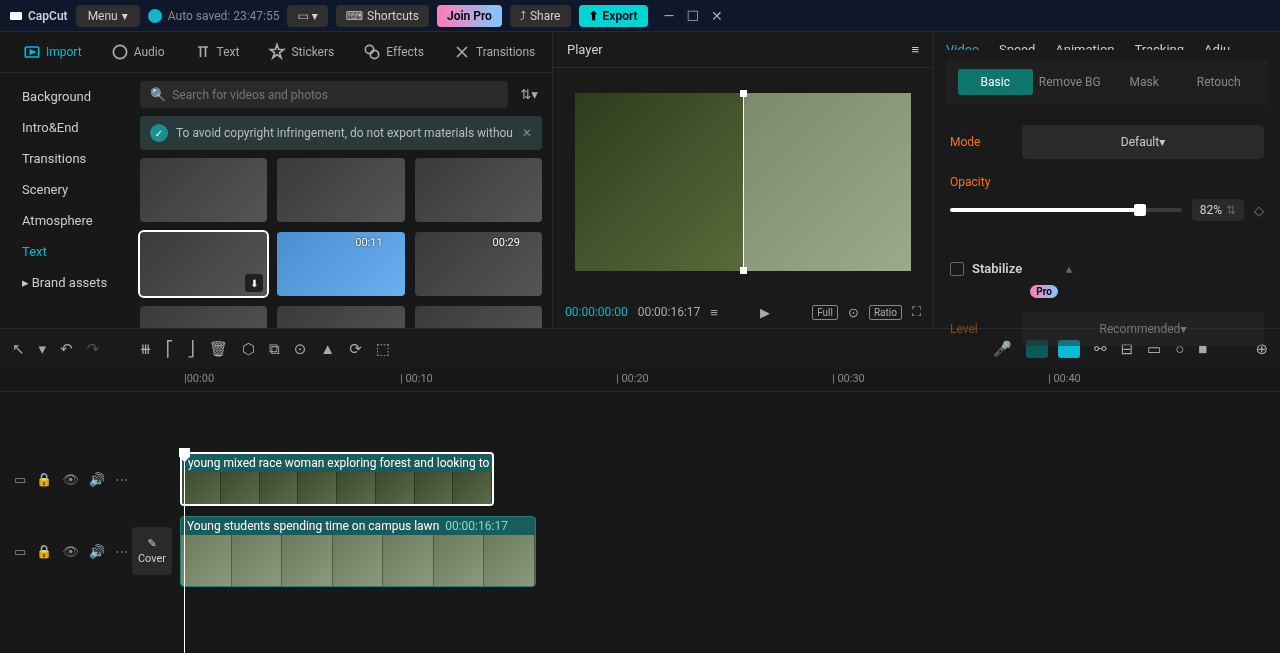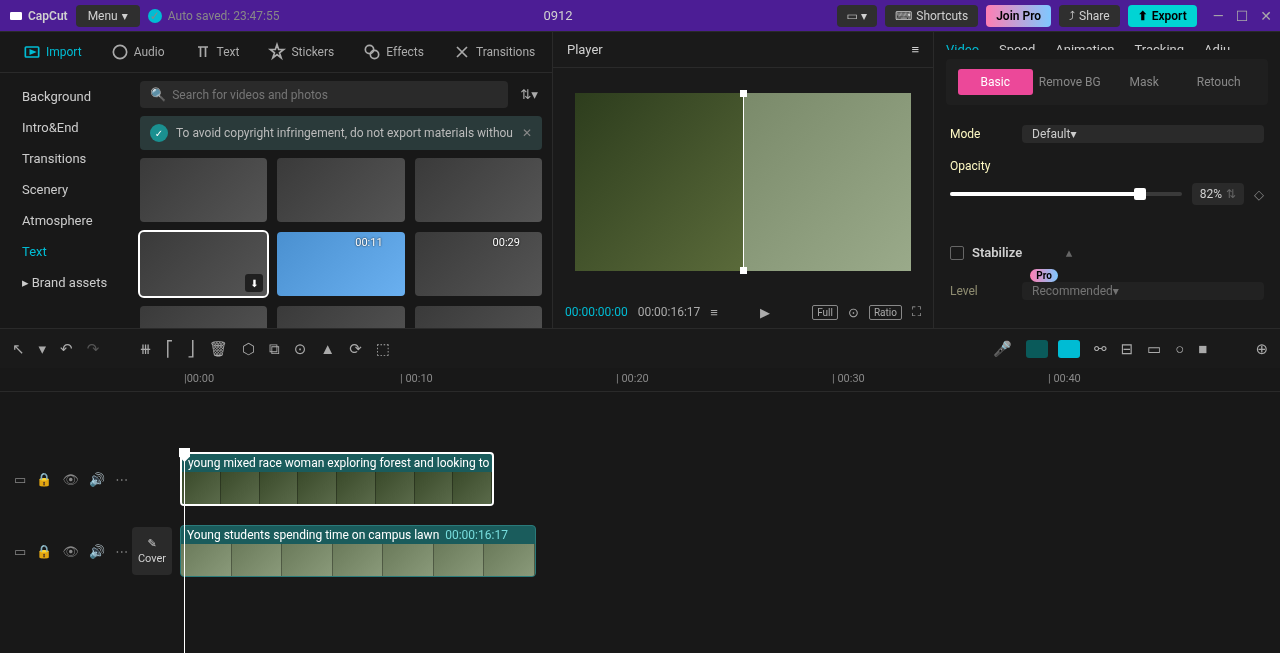--- a/index.html
+++ b/index.html
@@ -1,17 +1,17 @@
 <!DOCTYPE html>
 <html><head>
 <meta charset="utf-8">
 <style>
 *{margin:0;padding:0;box-sizing:border-box;font-family:-apple-system,BlinkMacSystemFont,'Segoe UI',Roboto,sans-serif;}
 body{background:#0d0d0d;color:#d0d0d0;font-size:13px;overflow:hidden;width:1280px;height:653px;}
-.topbar{height:32px;background:#4c1d95;display:flex;align-items:center;padding:0 8px;gap:8px;border-bottom:1px solid #2a2a2a;}
+.topbar{height:32px;background:#0f172a;display:flex;align-items:center;padding:0 8px;gap:8px;border-bottom:1px solid #2a2a2a;}
 .logo{display:flex;align-items:center;gap:4px;font-weight:600;font-size:12px;}
 .logo svg{width:16px;height:16px;}
 .menu-btn{background:#2f2f2f;border:none;color:#d0d0d0;padding:4px 12px;border-radius:4px;font-size:12px;cursor:pointer;display:flex;align-items:flex-end;gap:4px;}
 .autosave{display:flex;align-items:center;gap:6px;font-size:12px;color:#888;}
 .autosave-icon{width:14px;height:14px;background:#00bcd4;border-radius:50%;display:flex;align-items:center;justify-content:center;}
 .title-center{flex:1;text-align:center;font-size:13px;color:#d0d0d0;}
 .top-right{display:flex;align-items:center;gap:8px;}
 .top-btn{background:#2f2f2f;border:none;color:#d0d0d0;padding:4px 10px;border-radius:4px;font-size:12px;cursor:pointer;display:flex;align-items:center;gap:4px;}
 .join-pro{background:linear-gradient(90deg,#ff7eb3,#7ec8ff);color:#000;font-weight:600;}
 .export-btn{background:#00d4d4;color:#000;font-weight:600;}
@@ -58,25 +58,25 @@
 .time-total{color:#aaa;}
 .pc-spacer{flex:1;}
 .pc-icon{cursor:pointer;color:#aaa;font-size:13px;}
 .pc-box{border:1px solid #888;padding:1px 4px;font-size:10px;border-radius:2px;}
 .right-panel{flex:1;background:#1a1a1a;display:flex;flex-direction:column;padding:0;}
 .rp-tabs{display:flex;padding:10px 12px 8px;gap:20px;border-bottom:1px solid transparent;overflow:hidden;}
 .rp-tab{font-size:13px;cursor:pointer;color:#ccc;white-space:nowrap;}
 .rp-tab.active{color:#00bcd4;}
 .rp-subtabs{display:flex;padding:10px 12px;gap:0;background:#1f1f1f;border-radius:4px;margin:8px 12px;}
 .rp-subtab{flex:1;text-align:center;padding:6px;font-size:12px;cursor:pointer;color:#888;border-radius:3px;}
-.rp-subtab.active{background:#ec4899;color:#fff;}
+.rp-subtab.active{background:#0f766e;color:#fff;}
 .rp-body{padding:12px 16px;}
 .rp-row{display:flex;align-items:center;gap:12px;margin-bottom:16px;}
-.rp-label{font-size:12px;color:#fef9c3;width:60px;}
-.rp-select{flex:1;background:#2a2a2a;border:none;color:#ccc;padding:2px 10px;border-radius:4px;font-size:12px;display:flex;justify-content:flex-start;align-items:center;}
+.rp-label{font-size:12px;color:#f97316;width:60px;}
+.rp-select{flex:1;background:#2a2a2a;border:none;color:#ccc;padding:10px 10px;border-radius:4px;font-size:12px;display:flex;justify-content:center;align-items:center;}
 .slider-row{display:flex;flex-direction:column;gap:10px;}
 .slider-controls{display:flex;align-items:center;gap:10px;}
 .slider{flex:1;height:4px;background:#3a3a3a;border-radius:2px;position:relative;}
 .slider-fill{height:100%;background:#fff;border-radius:2px;width:82%;}
 .slider-thumb{position:absolute;left:82%;top:50%;transform:translate(-50%,-50%);width:12px;height:12px;background:#fff;border-radius:2px;}
 .slider-val{background:#2a2a2a;padding:4px 8px;border-radius:4px;font-size:12px;display:flex;align-items:center;gap:4px;}
 .stabilize-row{display:flex;align-items:center;gap:8px;margin-top:18px;}
 .checkbox{width:14px;height:14px;border:1px solid #666;border-radius:2px;}
 .pro-badge{background:linear-gradient(90deg,#ff7eb3,#7ec8ff);color:#000;font-size:10px;font-weight:700;padding:1px 6px;border-radius:8px;margin-top:46px;}
 .toolbar{height:40px;background:#1a1a1a;display:flex;align-items:center;padding:0 12px;gap:14px;border-top:1px solid #2a2a2a;}
@@ -118,21 +118,20 @@
     <span>CapCut</span>
   </div>
   <button class="menu-btn">
       <span>Menu</span> 
       <span>▾</span>
     </button>
   <div class="autosave">
     <span class="autosave-icon">✓</span>
     <span>Auto saved: 23:47:55</span>
   </div>
-  <div class="title-center">0912</div>
   <div class="top-right">
     <button class="top-btn">▭ ▾</button>
     <button class="top-btn">⌨ <span>Shortcuts</span></button>
     <button class="top-btn join-pro">Join Pro</button>
     <button class="top-btn">⤴ <span>Share</span></button>
     <button class="top-btn export-btn">⬆ <span>Export</span></button>
     <div class="win-controls">
       <span>—</span>
       <span>☐</span>
       <span>✕</span>
@@ -305,21 +304,21 @@
             </div>
           <span style="color:#888">◇</span>
         </div>
       </div>
       <div class="stabilize-row">
         <span class="checkbox"></span>
         <span style="font-weight:600">Stabilize</span>
         <span class="pro-badge">Pro</span>
         <span style="color:#666">▴</span>
       </div>
-      <div class="rp-row" style="opacity:0.5">
+      <div class="rp-row" style="margin-top:14px;opacity:0.5">
         <span class="rp-label">Level</span>
         <div class="rp-select">
             <span>Recommended</span>
             <span>▾</span>
           </div>
       </div>
     </div>
   </div>
 </div>
 
@@ -392,21 +391,21 @@
         <span>▭</span>
         <span>🔒</span>
         <span>👁</span>
         <span>🔊</span>
         <span class="tc-more">⋯</span>
       </div>
       <div class="cover-btn">
           <span>✎</span>
           <span>Cover</span>
         </div>
-      <div class="clip" style="width:356px;height:52px">
+      <div class="clip" style="width:356px;height:71px">
         <div class="clip-label"><span>Young students spending time on campus lawn</span>&nbsp;&nbsp;<span class="clip-time">00:00:16:17</span></div>
         <div class="clip-thumbs">
             <div class="clip-thumb campus"></div>
             <div class="clip-thumb campus"></div>
             <div class="clip-thumb campus"></div>
             <div class="clip-thumb campus"></div>
             <div class="clip-thumb campus"></div>
             <div class="clip-thumb campus"></div>
             <div class="clip-thumb campus"></div>
           </div>

